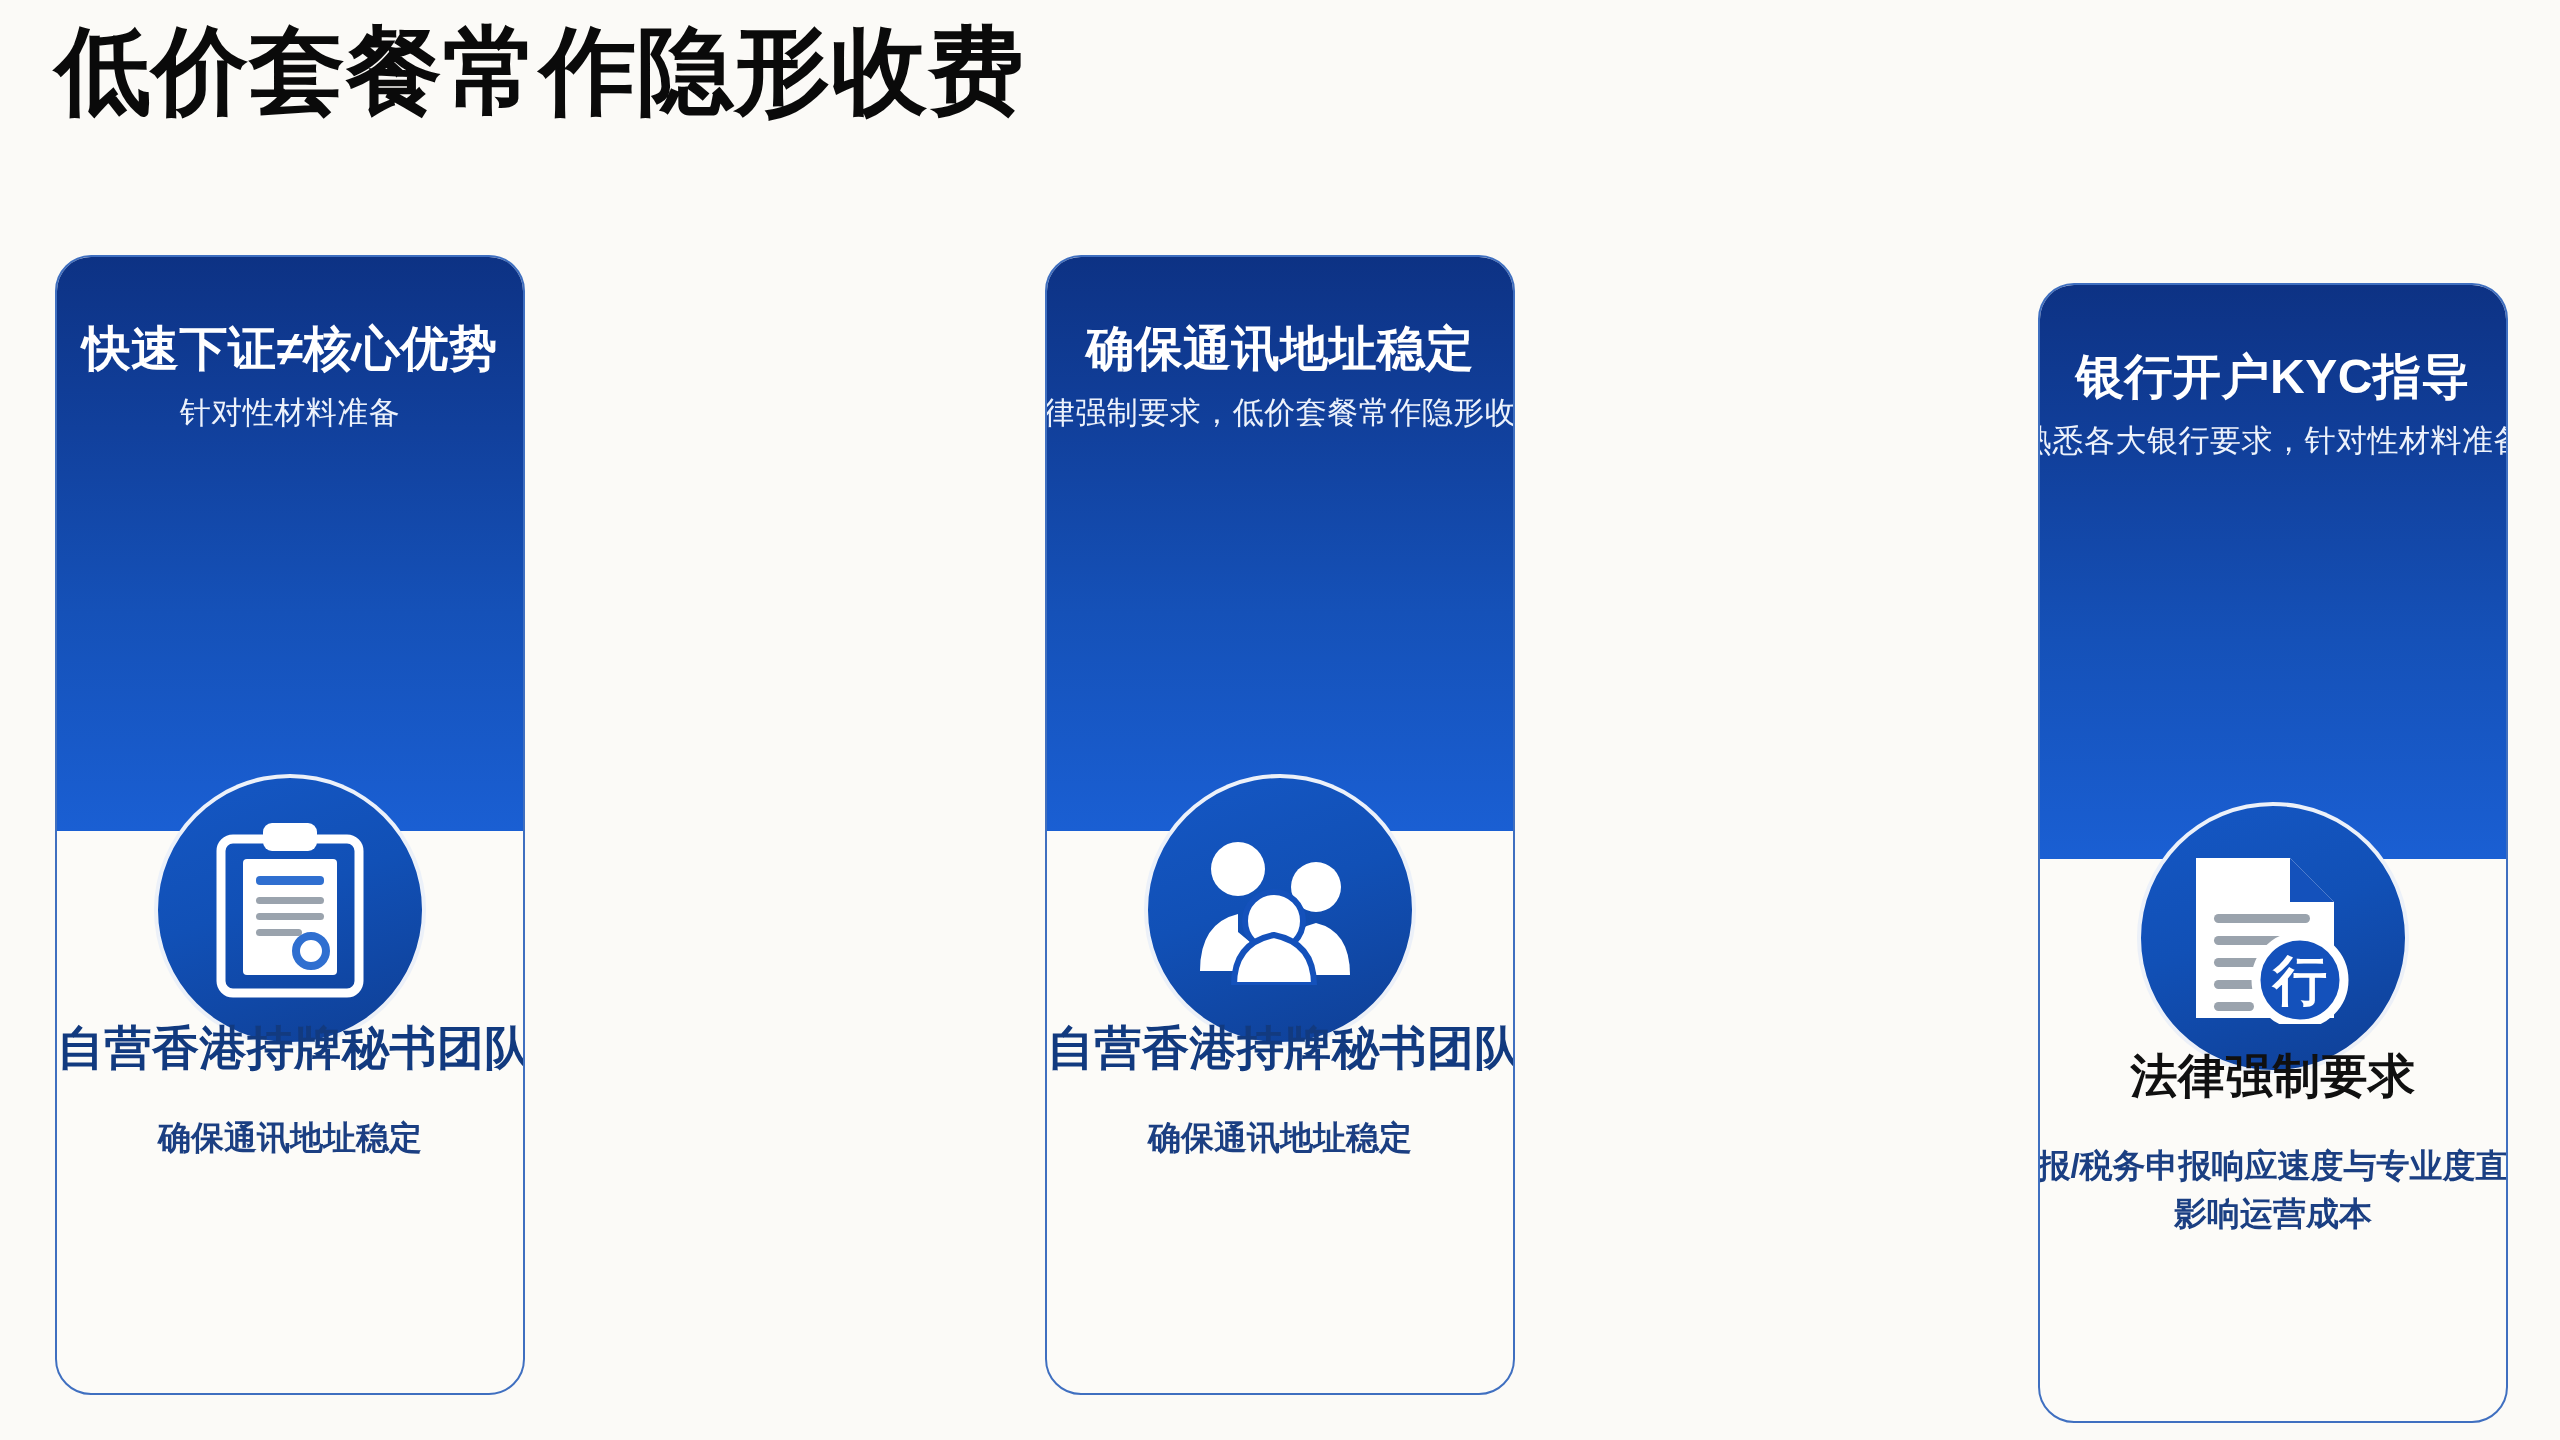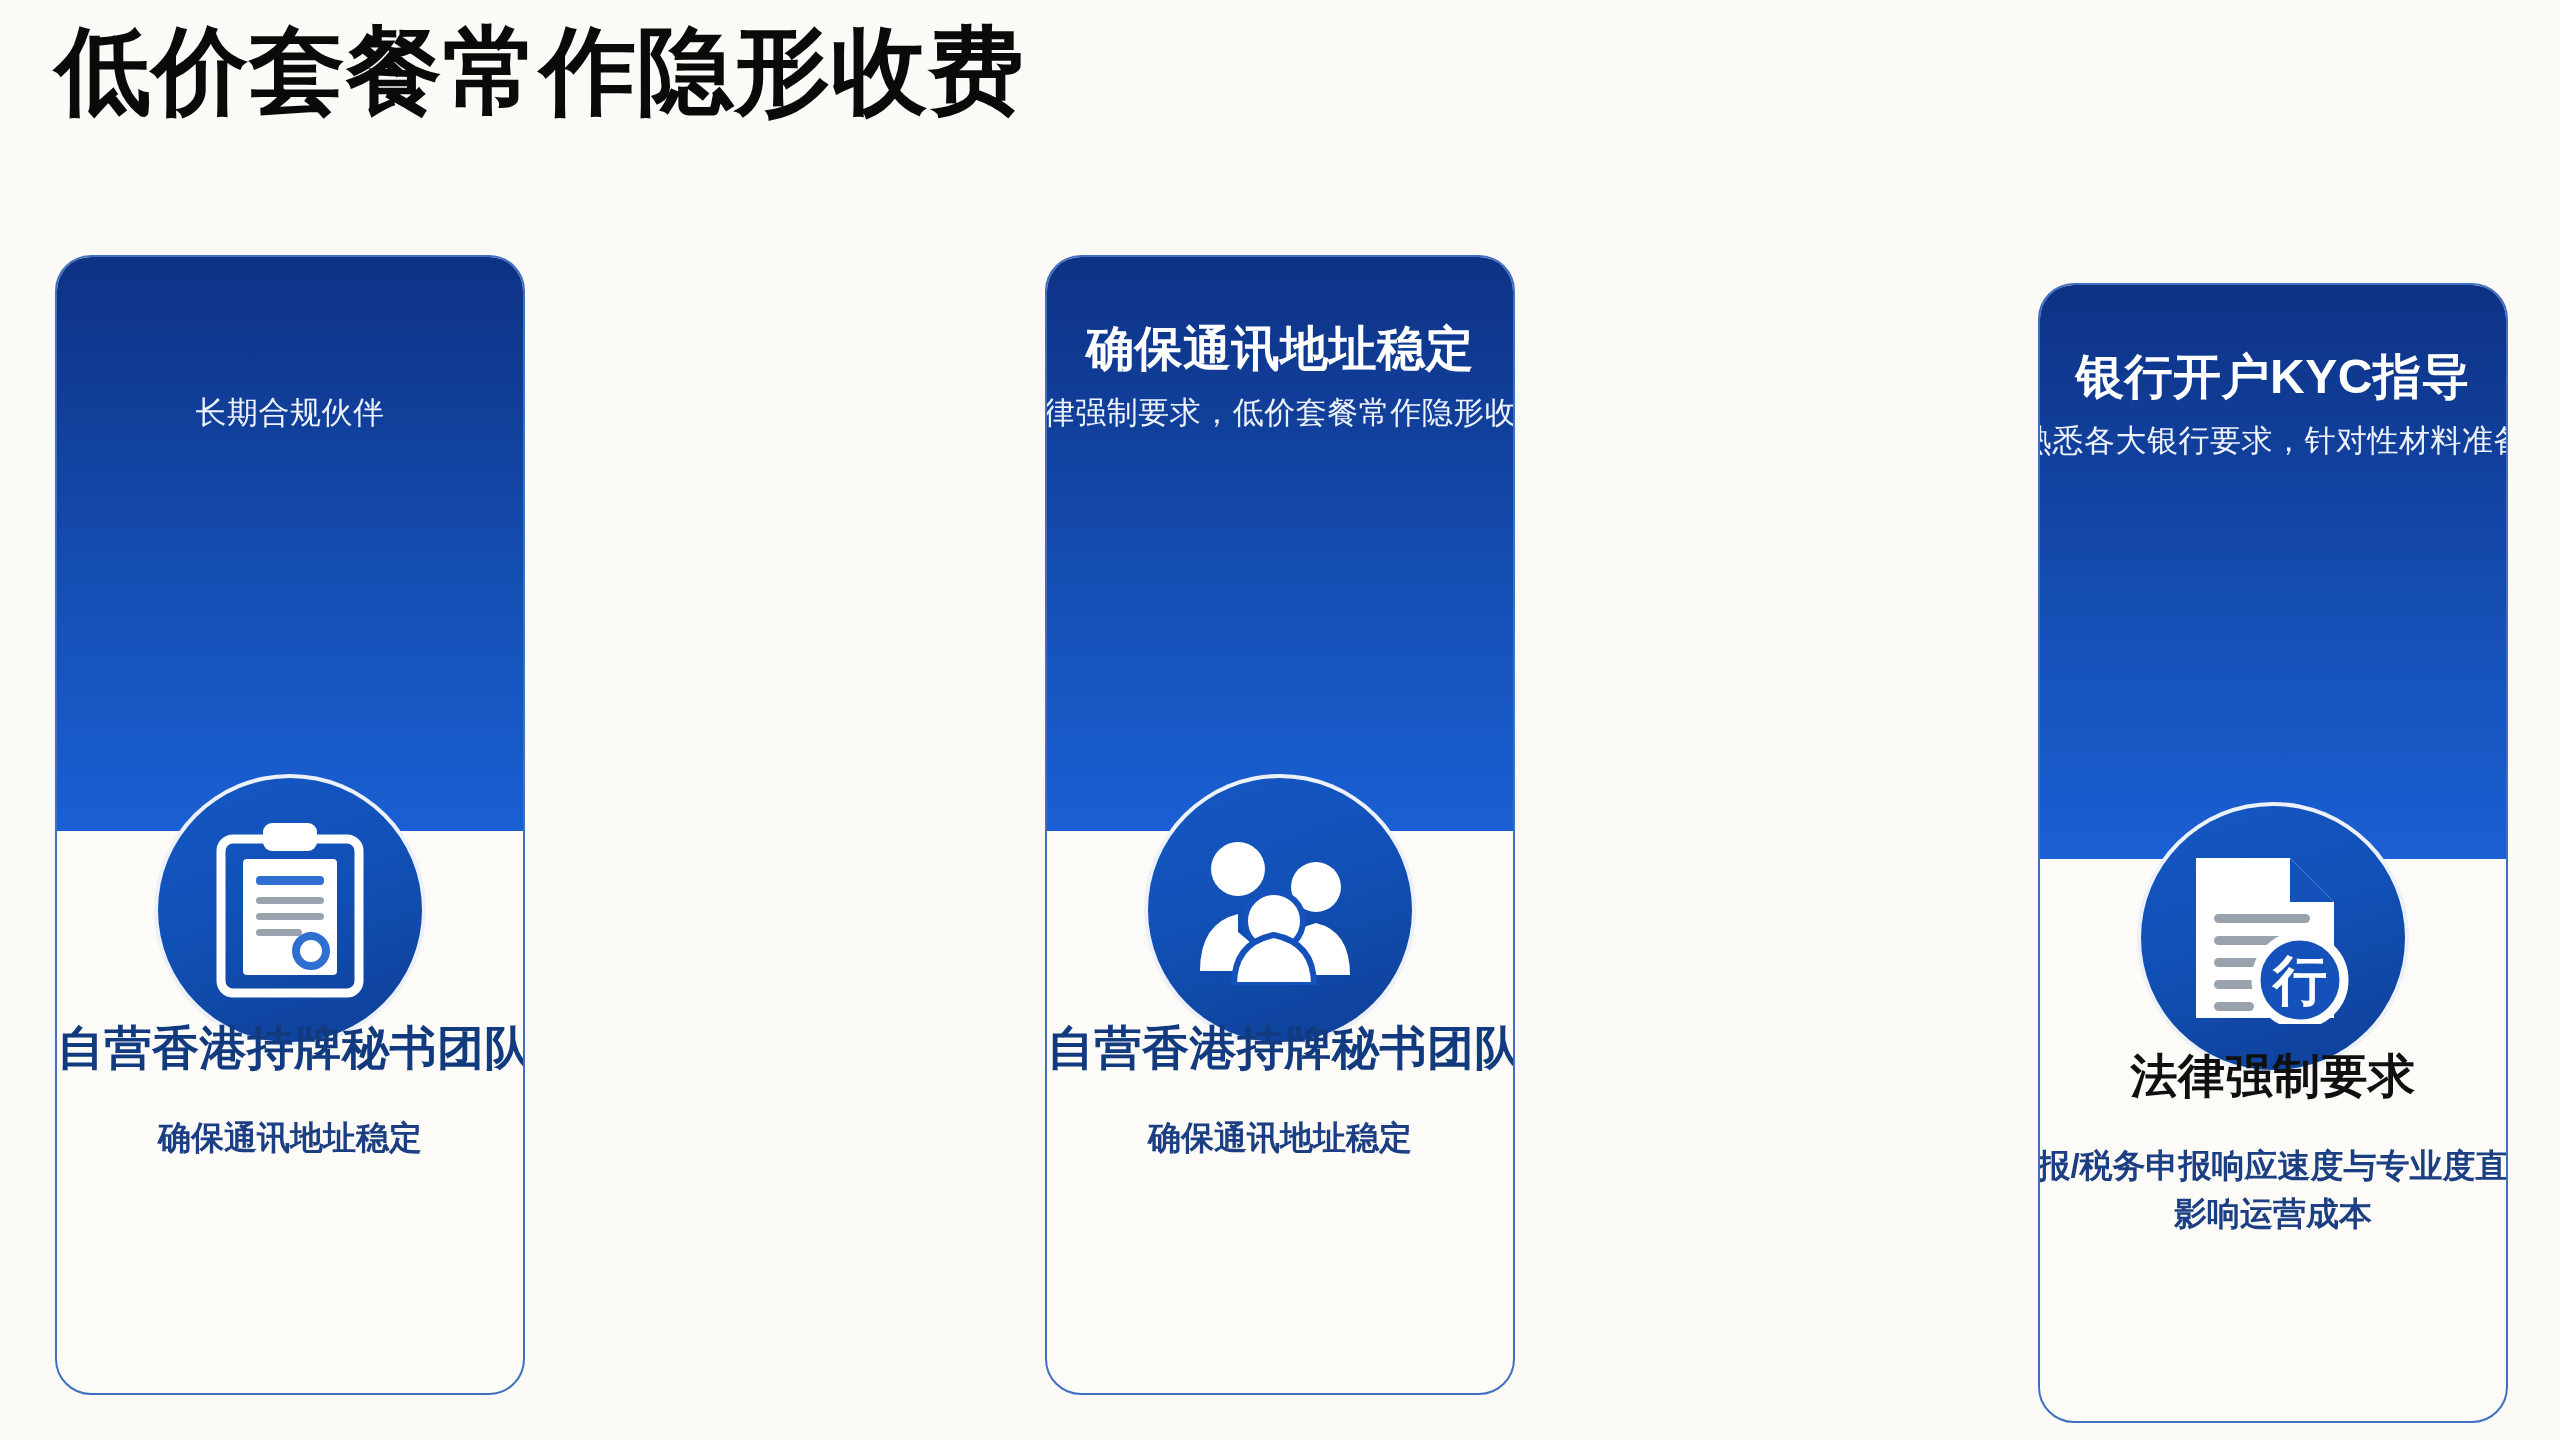--- a/index.html
+++ b/index.html
@@ -130,21 +130,22 @@
 </head>
 <body>
 
 <div id="page-title">低价套餐常作隐形收费</div>
 
 <div id="cards">
 
   <div class="card c1">
     <div class="card-top"></div>
 
-    <div class="card-sub">长期合规伙伴</div>
+    <div class="card-heading">快速下证≠核心优势</div>
+    <div class="card-sub">针对性材料准备</div>
 
     <div class="icon-wrap">
       <div class="icon-circle">
         <svg width="150" height="178" viewBox="0 0 150 178" aria-hidden="true">
           <rect x="6" y="18" width="138" height="154" rx="12" ry="12" fill="none" stroke="#ffffff" stroke-width="9"></rect>
           <rect x="28" y="38" width="94" height="116" rx="4" ry="4" fill="#ffffff"></rect>
           <rect x="48" y="2" width="54" height="28" rx="9" ry="9" fill="#ffffff"></rect>
           <rect x="41" y="55" width="68" height="9" rx="4" fill="#2f6fd0"></rect>
           <rect x="41" y="76" width="68" height="7" rx="3.5" fill="#9aa3ad"></rect>
           <rect x="41" y="92" width="68" height="7" rx="3.5" fill="#9aa3ad"></rect>

